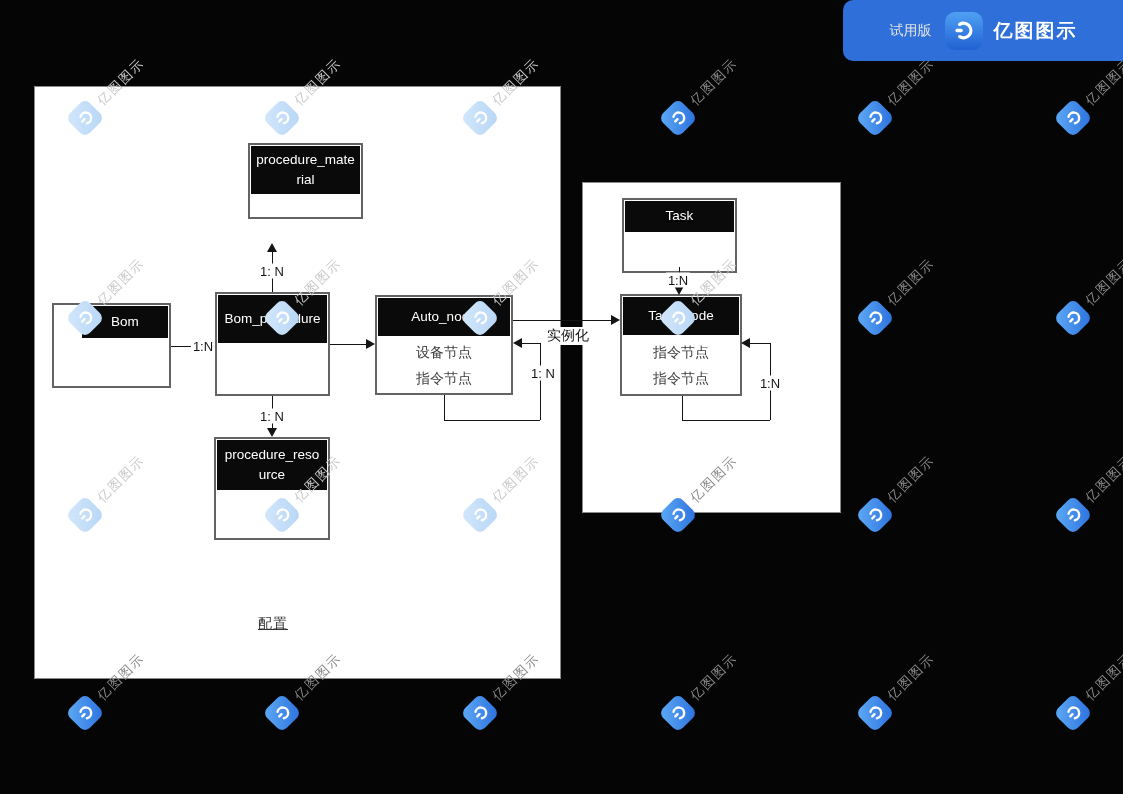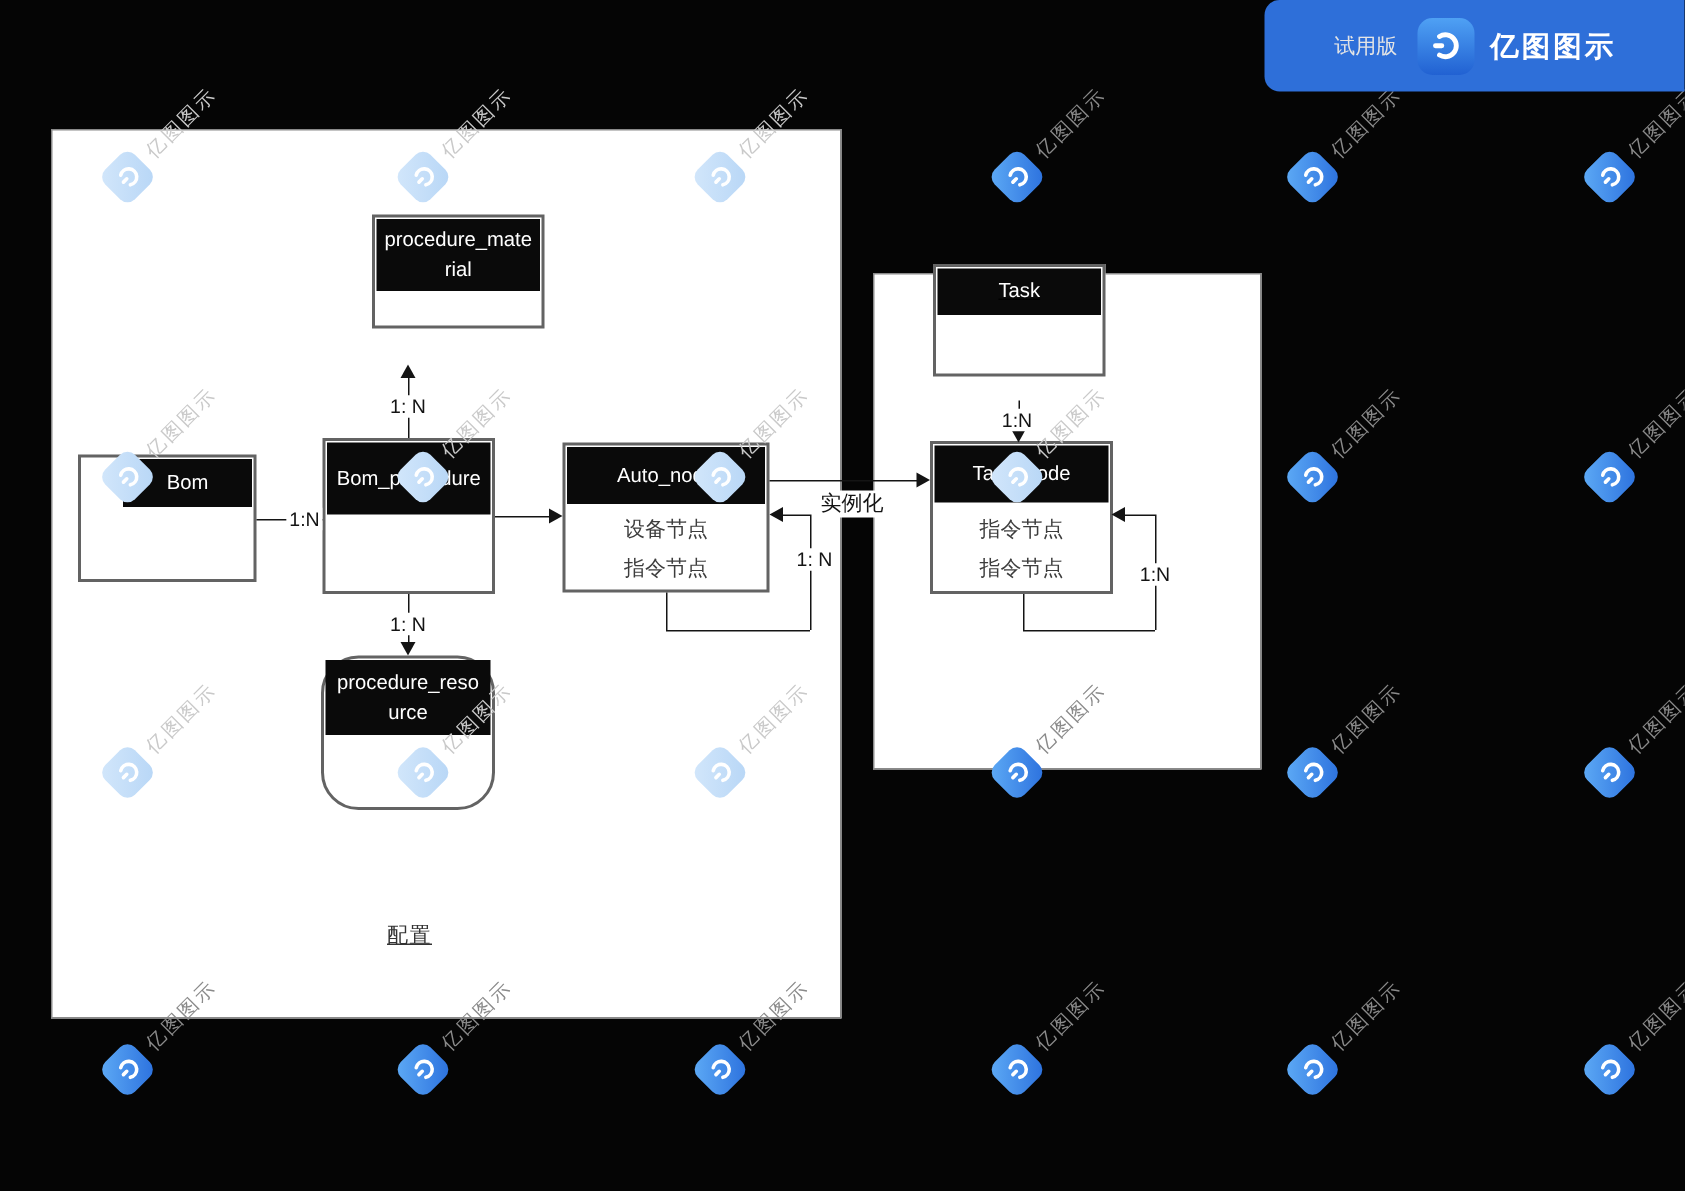--- a/index.html
+++ b/index.html
@@ -72,34 +72,34 @@
 <div class="entity" style="left:52px;top:303px;width:119px;height:85px;">
   <div class="entity-header" style="height:32px;margin-left:28px;">Bom</div>
   <div class="entity-body"></div>
 </div>
 
 <div class="entity" style="left:215px;top:292px;width:115px;height:104px;">
   <div class="entity-header" style="height:48px;">Bom_procedure</div>
   <div class="entity-body"></div>
 </div>
 
-<div class="entity" style="left:214px;top:437px;width:116px;height:103px;border-radius:25px;">
+<div class="entity" style="left:214px;top:437px;width:116px;height:103px;">
   <div class="entity-header" style="height:50px;">procedure_resource</div>
   <div class="entity-body"></div>
 </div>
 
 <div class="entity" style="left:375px;top:295px;width:138px;height:100px;">
   <div class="entity-header" style="height:38px;">Auto_node</div>
   <div class="entity-body">
     <span>设备节点</span>
     <span>指令节点</span>
   </div>
 </div>
 
-<div class="entity" style="left:622px;top:176px;width:115px;height:75px;text-decoration:underline;">
+<div class="entity" style="left:622px;top:198px;width:115px;height:75px;text-decoration:underline;">
   <div class="entity-header" style="height:31px;">Task</div>
   <div class="entity-body"></div>
 </div>
 
 <div class="entity" style="left:620px;top:294px;width:122px;height:102px;">
   <div class="entity-header" style="height:38px;">Task_node</div>
   <div class="entity-body">
     <span>指令节点</span>
     <span>指令节点</span>
   </div>

